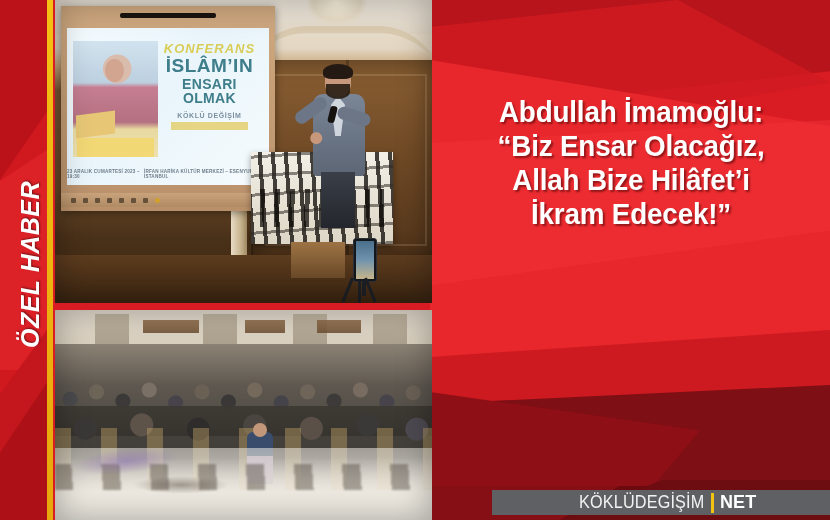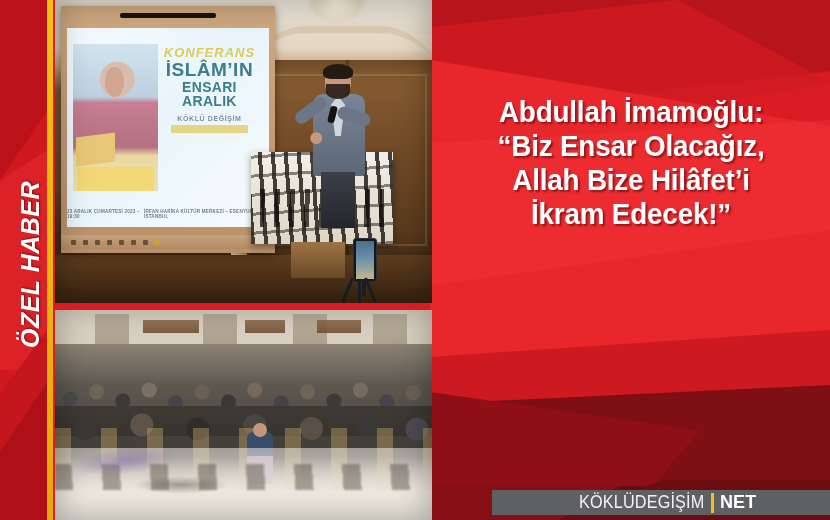--- a/index.html
+++ b/index.html
@@ -159,21 +159,21 @@
     background:linear-gradient(90deg,#e8dcc6,#cbb894 55%,#a38c65);
   }
   .pillar.p1{left:176px;}
   .floor{
     position:absolute;left:0;bottom:0;width:100%;height:48px;
     background:linear-gradient(180deg,#5d3c1e,#3a2411);
   }
 
   
   .screen-frame{
-    position:absolute;left:6px;top:6px;width:214px;height:247px;
+    position:absolute;left:6px;top:6px;width:214px;height:205px;
     background:linear-gradient(180deg,#cfa980,#b9906a);
     padding:18px;box-sizing:border-box;
     box-shadow:0 2px 8px rgba(0,0,0,.4);
   }
   .screen-bar{
     position:absolute;left:50%;top:7px;transform:translateX(-50%);
     width:96px;height:5px;background:#1a1410;border-radius:2px;
   }
   .screen{
     position:absolute;left:6px;top:22px;right:6px;bottom:26px;
@@ -483,21 +483,21 @@
       <div class="screen-bar"></div>
       <div class="screen">
         <div class="slide-photo">
           <div class="head"></div>
           <div class="book"></div>
         </div>
         <div class="slide-sig"></div>
         <div class="slide-txt">
           <div class="s-konf">KONFERANS</div>
           <div class="s-islam">İSLÂM’IN</div>
-          <div class="s-ensar">ENSARI ARALIK</div>
+          <div class="s-ensar">ENSARI OLMAK</div>
           <div class="s-koklu">KÖKLÜ DEĞİŞİM</div>
           <div class="s-pill"></div>
         </div>
         <div class="slide-foot">
           <span>23 ARALIK CUMARTESİ 2023 – 19:30</span>
           <span>İRFAN HARİKA KÜLTÜR MERKEZİ – ESENYURT / İSTANBUL</span>
         </div>
       </div>
       <div class="screen-ctl">
         <i></i>

